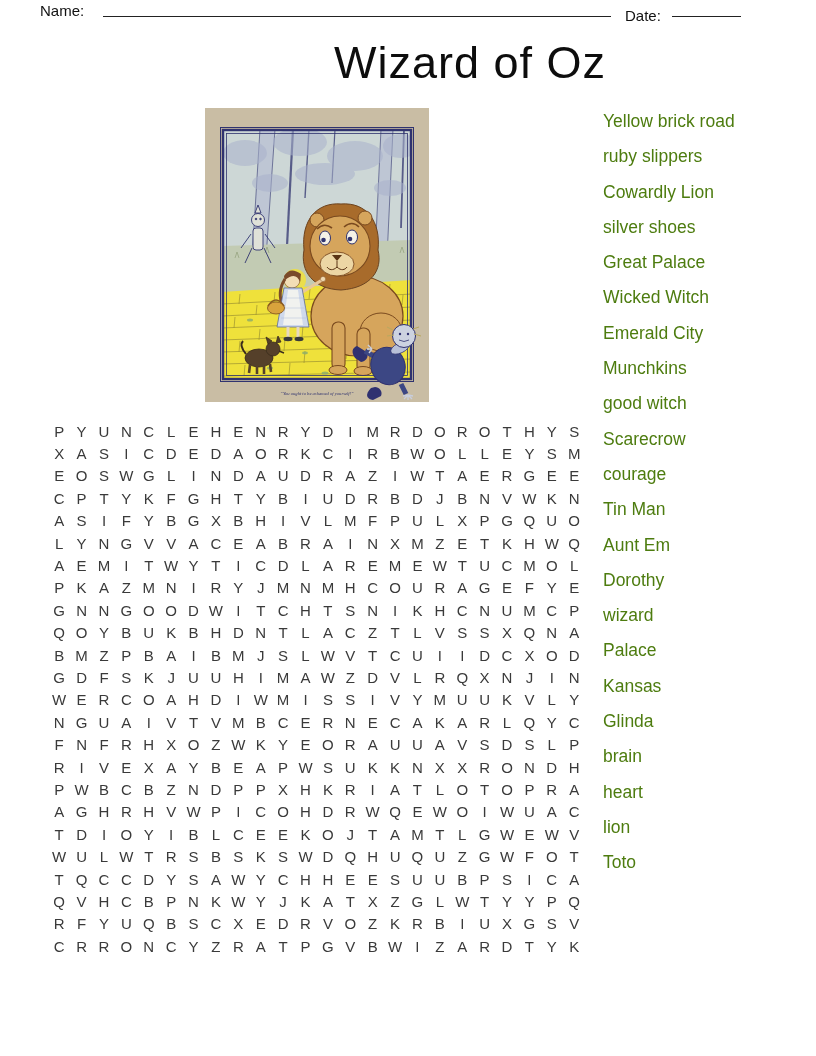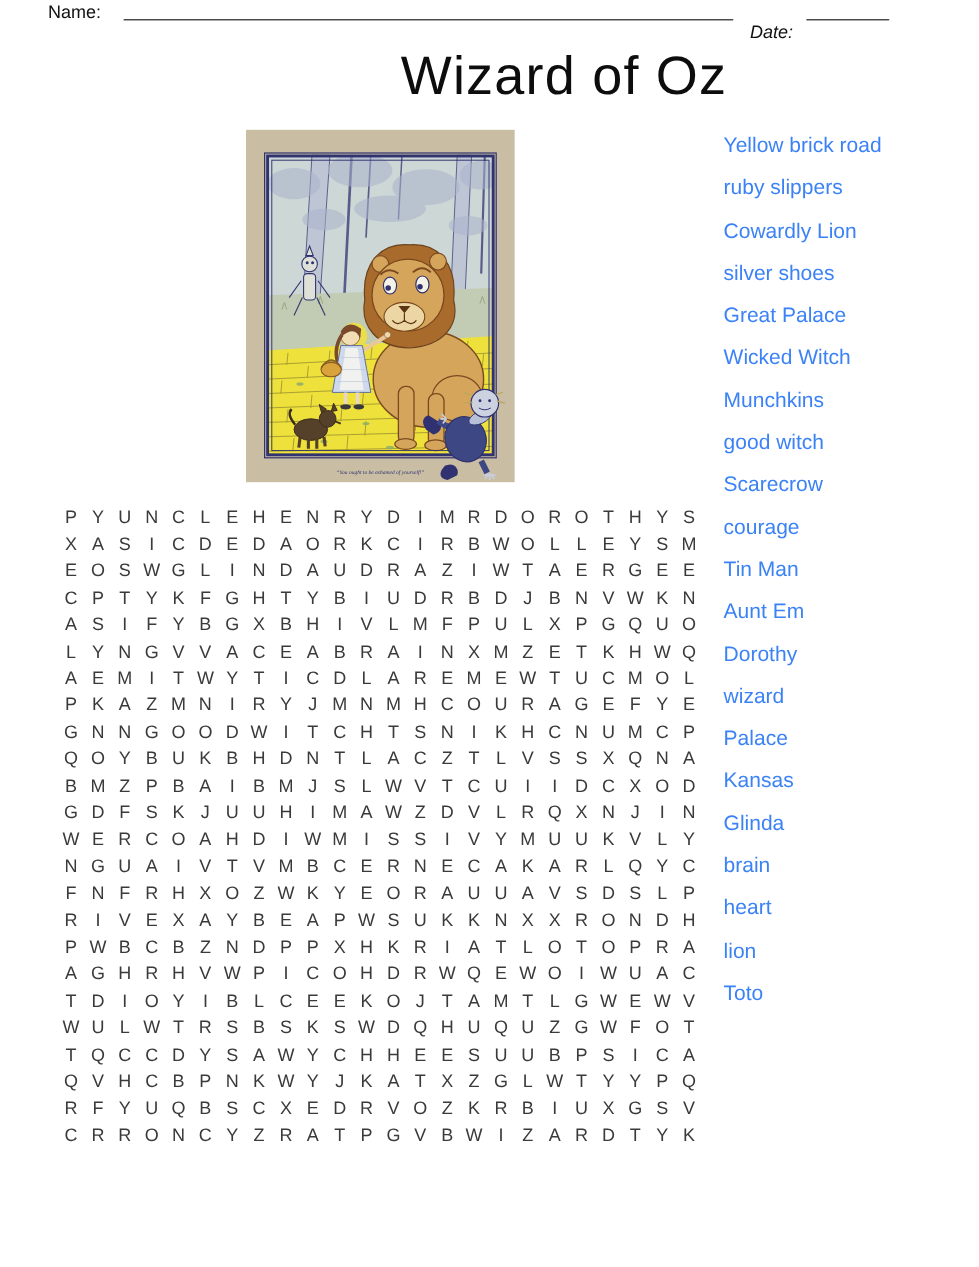--- a/index.html
+++ b/index.html
@@ -15,21 +15,21 @@
     background: var(--page-bg, #ffffff);
     overflow: hidden;
   }
   
   .hdr-label {
     position: absolute;
     font-size: 15px;
     color: #111;
   }
   .name-label { left: 40px; top: 2px; }
-  .date-label { left: 625px; top: 19px; font-style: italic; }
+  .date-label { left: 625px; top: 7px; }
   .fill-line {
     position: absolute;
     border-bottom: 1.6px solid #222;
     height: 15px;
     top: 2px;
   }
   .name-line { left: 103px; width: 508px; }
   .date-line { left: 672px; width: 69px; }
   
   .title {
@@ -72,21 +72,21 @@
   .word-list {
     position: absolute;
     left: 603px;
     top: 104px;
     list-style: none;
   }
   .word-item {
     font-size: 17.5px;
     line-height: 35.3px;
     white-space: nowrap;
-    color: #3b82f6;
+    color: #4d7c0f;
   }
 </style>
 </head>
 <body>
 
 <div class="page">
 
   <span class="hdr-label name-label">Name:</span>
   <span class="fill-line name-line"></span>
   <span class="hdr-label date-label">Date:</span>
@@ -901,20 +901,21 @@
       </div>
     </div>
 
   <ul class="word-list">
       <li class="word-item">Yellow brick road</li>
       <li class="word-item">ruby slippers</li>
       <li class="word-item">Cowardly Lion</li>
       <li class="word-item">silver shoes</li>
       <li class="word-item">Great Palace</li>
       <li class="word-item">Wicked Witch</li>
+      <li class="word-item">Emerald City</li>
       <li class="word-item">Munchkins</li>
       <li class="word-item">good witch</li>
       <li class="word-item">Scarecrow</li>
       <li class="word-item">courage</li>
       <li class="word-item">Tin Man</li>
       <li class="word-item">Aunt Em</li>
       <li class="word-item">Dorothy</li>
       <li class="word-item">wizard</li>
       <li class="word-item">Palace</li>
       <li class="word-item">Kansas</li>

